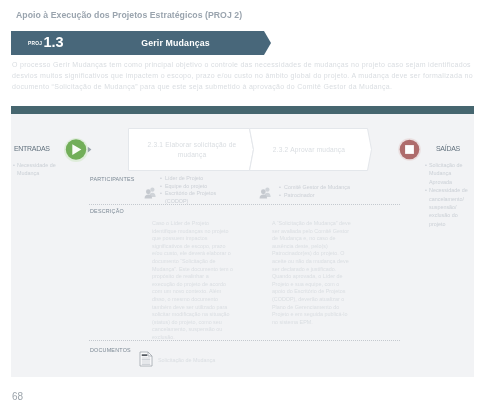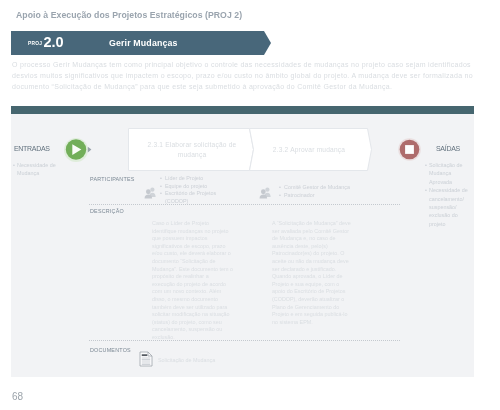--- a/index.html
+++ b/index.html
@@ -8,21 +8,21 @@
   .page{position:relative;width:500px;height:410px;}
 
   .doc-title{position:absolute;left:16px;top:10px;font-size:8.7px;font-weight:bold;color:#9aa4ae;letter-spacing:.05px;white-space:nowrap;}
 
   
   .banner{position:absolute;left:11px;top:31px;width:260px;height:24px;}
   .banner .bg{position:absolute;left:0;top:0;width:260px;height:24px;background:#48677a;
     clip-path:polygon(0 0, 253px 0, 260px 12px, 253px 24px, 0 24px);}
   .banner .proj{position:absolute;left:17px;top:9.5px;color:#fff;font-size:4.8px;font-weight:bold;letter-spacing:.25px;}
   .banner .num{position:absolute;left:32.5px;top:3px;color:#fff;font-size:14.5px;font-weight:bold;letter-spacing:-.1px;}
-  .banner .ttl{position:absolute;left:98px;top:6.5px;width:133px;color:#fff;font-size:8.8px;font-weight:bold;letter-spacing:.15px;}
+  .banner .ttl{position:absolute;left:98px;top:6.5px;width:133px;text-align:center;color:#fff;font-size:8.8px;font-weight:bold;letter-spacing:.15px;}
 
   .intro{position:absolute;left:12px;top:59px;width:462px;font-size:7px;letter-spacing:.3px;line-height:11px;color:#d9dde1;}
 
   
   .panel{position:absolute;left:11px;top:106px;width:463px;height:271px;background:#f2f3f5;}
   .topbar{position:absolute;left:11px;top:106px;width:463px;height:8px;background:#46666f;}
 
   
   .side-lbl{position:absolute;font-size:7px;color:#62717e;letter-spacing:-.3px;font-weight:normal;}
   .side-list{position:absolute;font-size:5.4px;line-height:8.4px;color:#cbd0d6;}
@@ -52,21 +52,21 @@
 </style>
 </head>
 <body>
 
 <div class="page">
   <div class="doc-title">Apoio à Execução dos Projetos Estratégicos (PROJ 2)</div>
 
   <div class="banner">
     <div class="bg"></div>
     <div class="proj">PROJ</div>
-    <div class="num">2.0</div>
+    <div class="num">1.3</div>
     <div class="ttl">Gerir Mudanças</div>
   </div>
 
   <div class="intro">O processo Gerir Mudanças tem como principal objetivo o controle das necessidades de mudanças no projeto caso sejam identificados desvios muitos significativos que impactem o escopo, prazo e/ou custo no âmbito global do projeto. A mudança deve ser formalizada no documento “Solicitação de Mudança” para que este seja submetido à aprovação do Comitê Gestor da Mudança.</div>
 
   <div class="panel"></div>
   <div class="topbar"></div>
 
   <svg class="icon-play" style="position:absolute;left:63px;top:136px;" width="30" height="28" viewBox="0 0 30 28">
     <circle cx="13" cy="14" r="12" fill="#cfe7c4" opacity="0.55"></circle>

